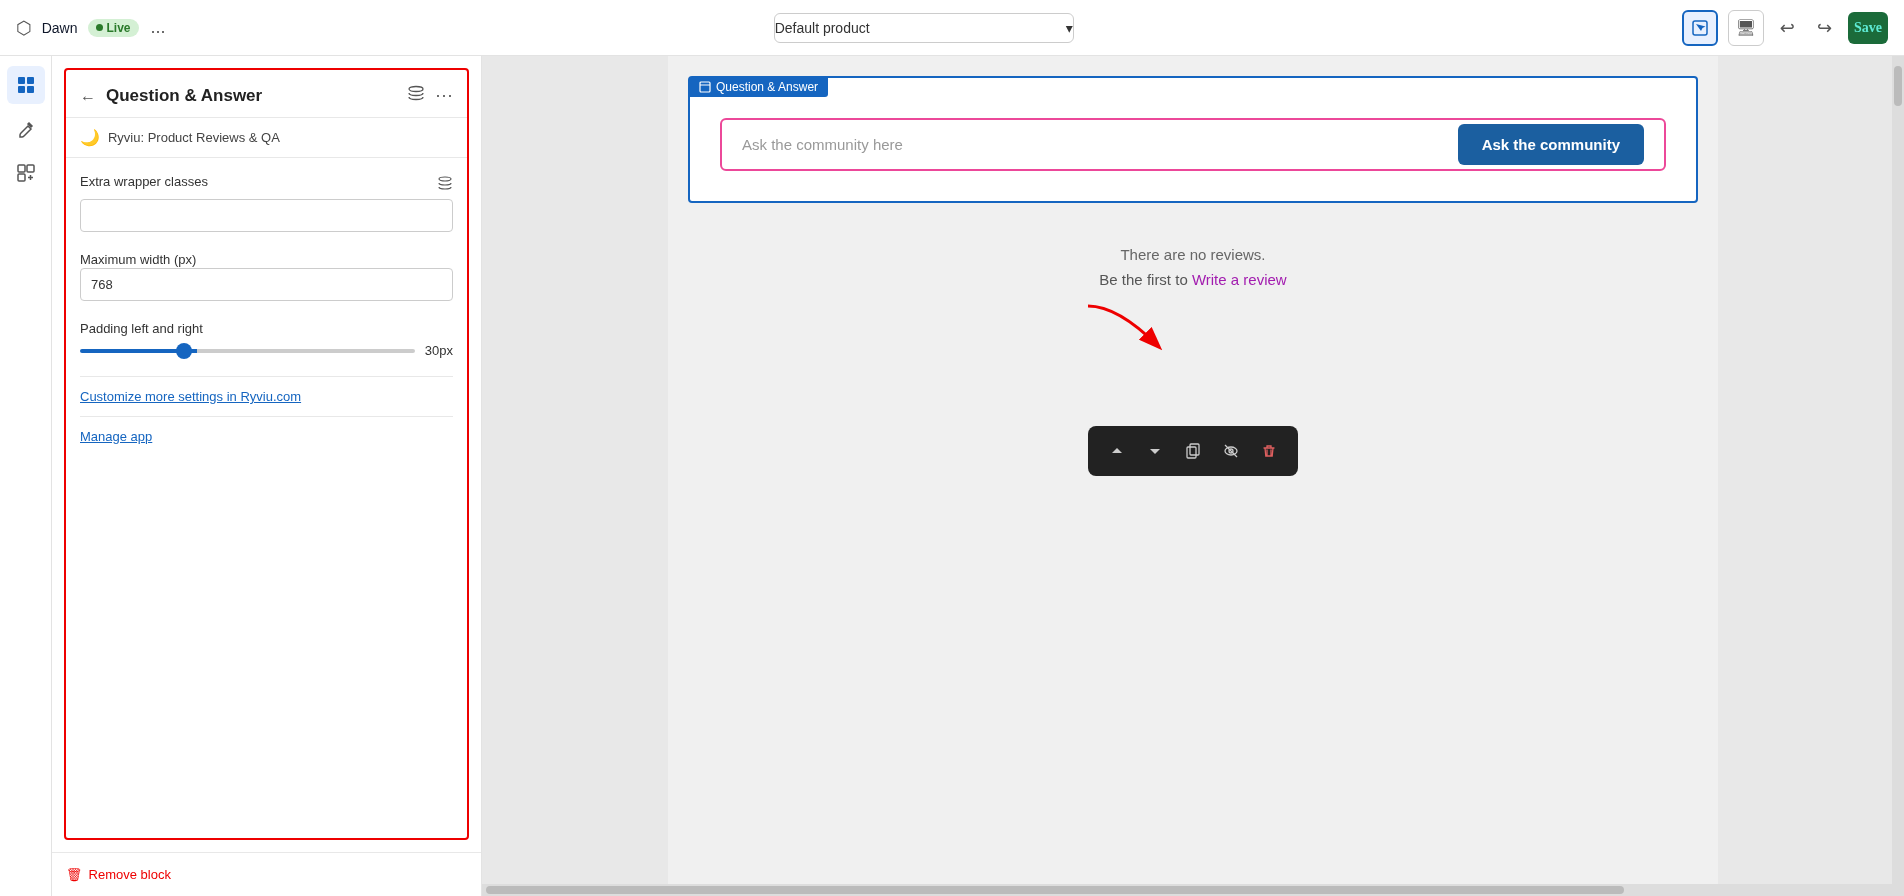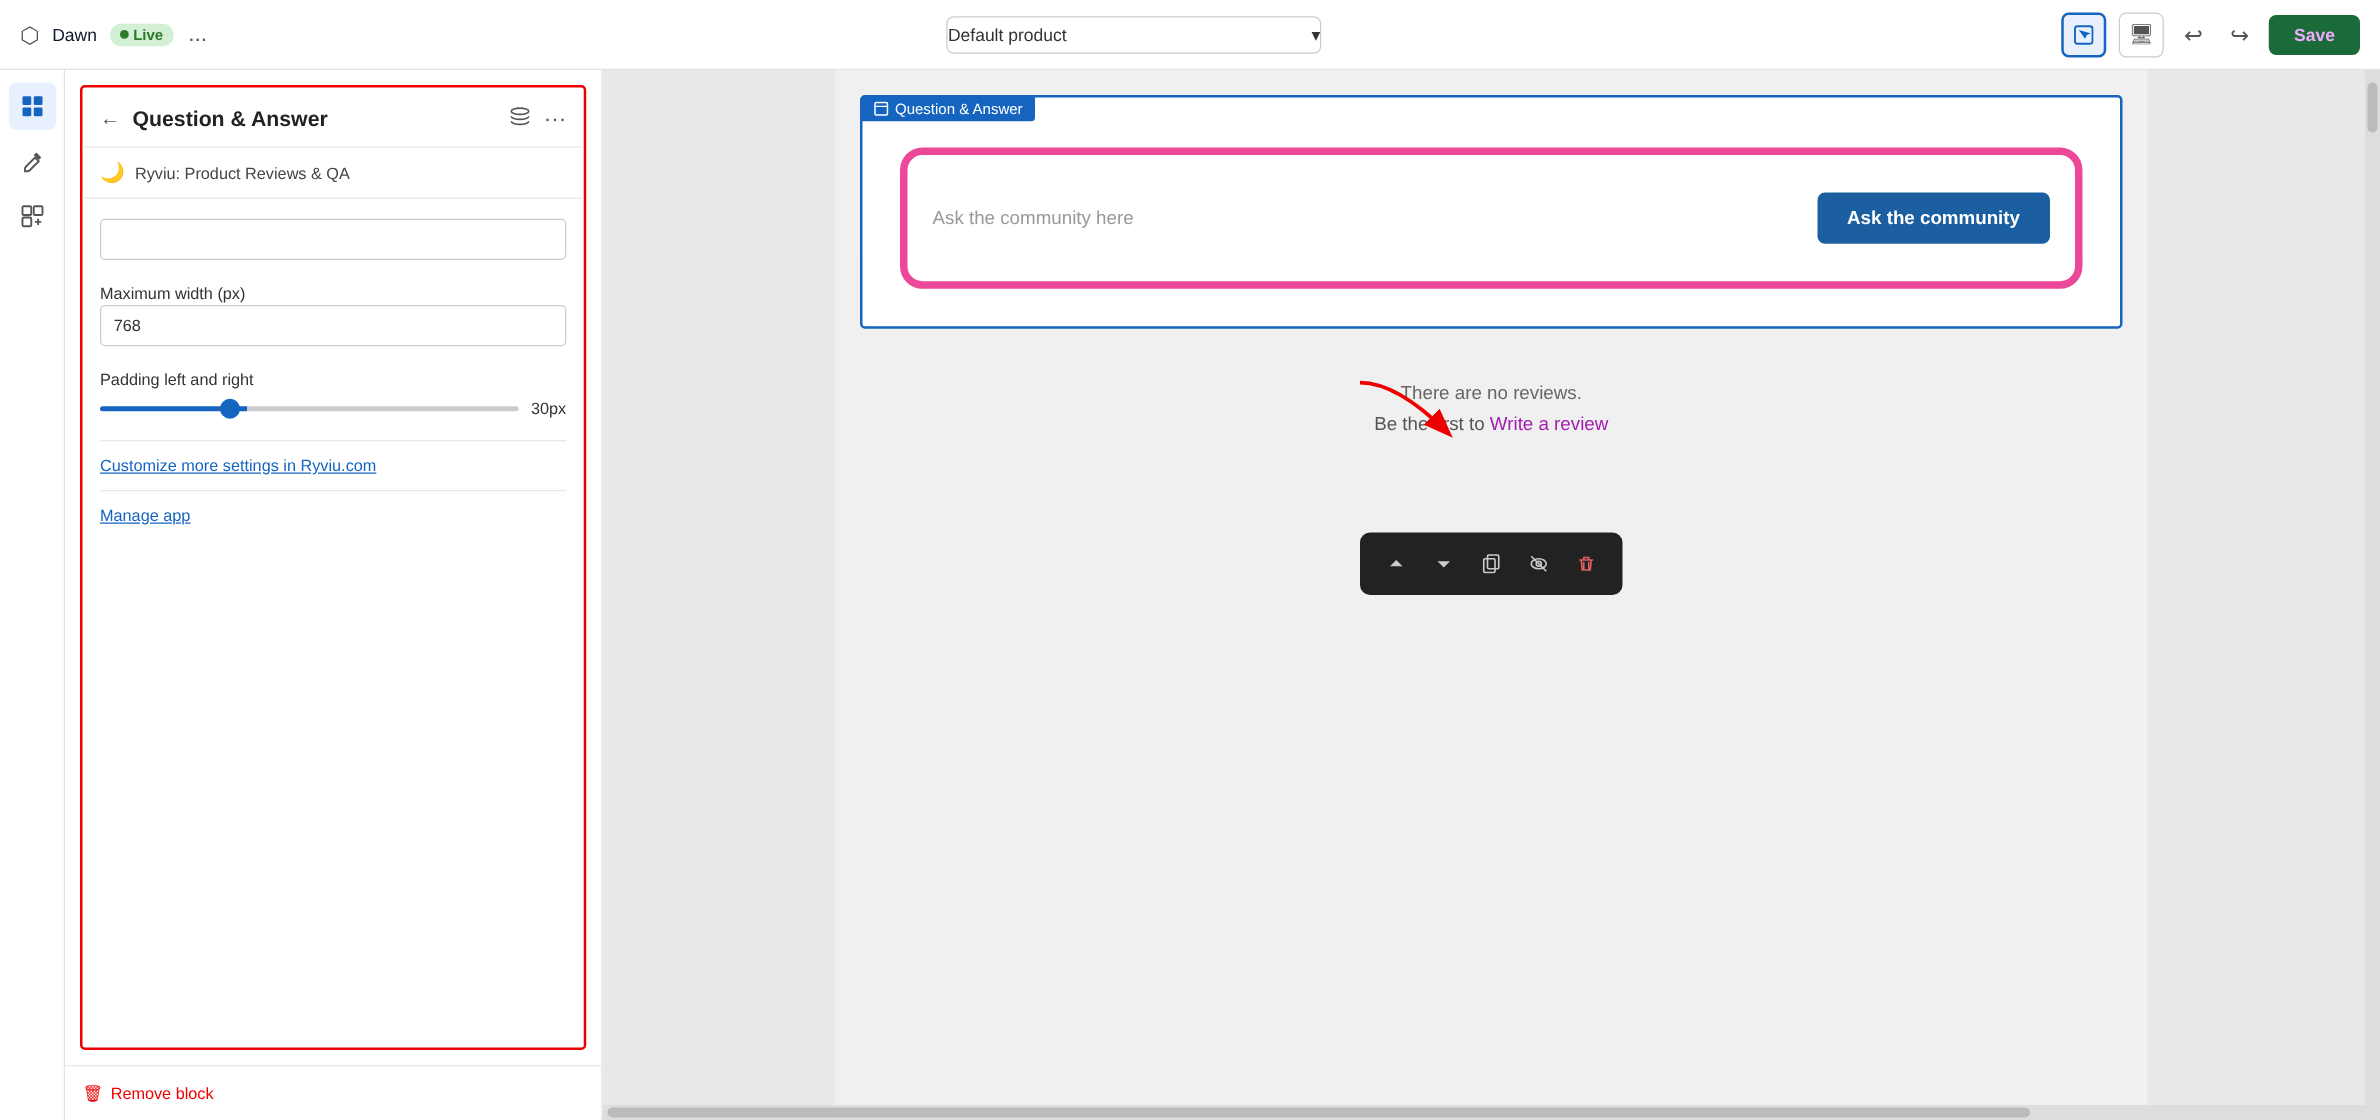--- a/index.html
+++ b/index.html
@@ -33,23 +33,23 @@
       width: 36px; height: 36px; border: 1px solid #ccc; border-radius: 6px;
       background: #fff; cursor: pointer; display: flex; align-items: center; justify-content: center;
       font-size: 16px; color: #555;
     }
     .icon-btn.active { border: 2px solid #1565c0; background: #e8f0fe; }
     .icon-btn-plain {
       background: none; border: none; cursor: pointer;
       font-size: 18px; color: #555; padding: 4px 6px;
     }
     .save-btn {
-      background: #1b6b3a; color: #f0abfc; border: none;
-      padding: 8px 20px; border-radius: 6px; font-size: 14px;
-      font-weight: 600; cursor: pointer;
+      background: #1b6b3a; color: #5eead4; border: none;
+      padding: 8px 6px; border-radius: 6px; font-size: 14px;
+      font-weight: 600; cursor: pointer; font-family: Liberation Serif, serif;
     }
 
     
     .main { display: flex; flex: 1; overflow: hidden; }
 
     
     .sidebar-icons {
       width: 52px; background: #fff; border-right: 1px solid #e3e3e3;
       display: flex; flex-direction: column; align-items: center;
       padding-top: 10px; gap: 6px; flex-shrink: 0;
@@ -138,22 +138,22 @@
     }
     .qa-label-badge {
       position: absolute; top: -1px; left: -1px;
       background: #1565c0; color: #fff; font-size: 12px;
       padding: 3px 10px; border-radius: 3px 0 3px 0;
       display: flex; align-items: center; gap: 5px;
     }
     .qa-content { padding: 40px 30px 30px; }
     .qa-heading { font-size: 24px; font-weight: 700; color: #222; margin-bottom: 20px; }
     .qa-ask-box {
-      border: 6px solid #ec4899; border-radius: 18px;
-      display: flex; align-items: center; padding: 30px 20px;
+      border: 2px solid #ec4899; border-radius: 6px;
+      display: flex; align-items: center; padding: 4px 20px;
       gap: 20px; justify-content: space-between;
     }
     .qa-placeholder-text { font-size: 15px; color: #999; }
     .ask-community-btn {
       background: #1b5fa0; color: #fff; border: none;
       padding: 12px 24px; border-radius: 6px; font-size: 15px;
       font-weight: 600; cursor: pointer; white-space: nowrap; margin-left: 24px;
     }
 
     
@@ -285,20 +285,30 @@
       </div>
 
       <div class="panel-source-row">
         <span class="source-icon">🌙</span>
         <span class="source-label">Ryviu: Product Reviews &amp; QA</span>
       </div>
 
       <div class="panel-body">
 
         <div class="field-group">
+          <div class="field-row">
+            <label class="field-label">Extra wrapper classes</label>
+            <span class="layers-icon-small">
+              <svg width="16" height="16" viewBox="0 0 16 16" fill="none">
+                <ellipse cx="8" cy="4" rx="6" ry="2" stroke="#555" stroke-width="1.2" fill="none"></ellipse>
+                <path d="M2 8c0 1.1 2.69 2 6 2s6-.9 6-2" stroke="#555" stroke-width="1.2" fill="none"></path>
+                <path d="M2 12c0 1.1 2.69 2 6 2s6-.9 6-2" stroke="#555" stroke-width="1.2" fill="none"></path>
+              </svg>
+            </span>
+          </div>
           <input type="text" class="text-input" placeholder="" value="" style="">
         </div>
 
         <div class="field-group">
           <label class="field-label">Maximum width (px)</label>
           <input type="text" class="text-input" value="768" style="">
         </div>
 
         <div class="field-group">
           <label class="field-label">Padding left and right</label>

